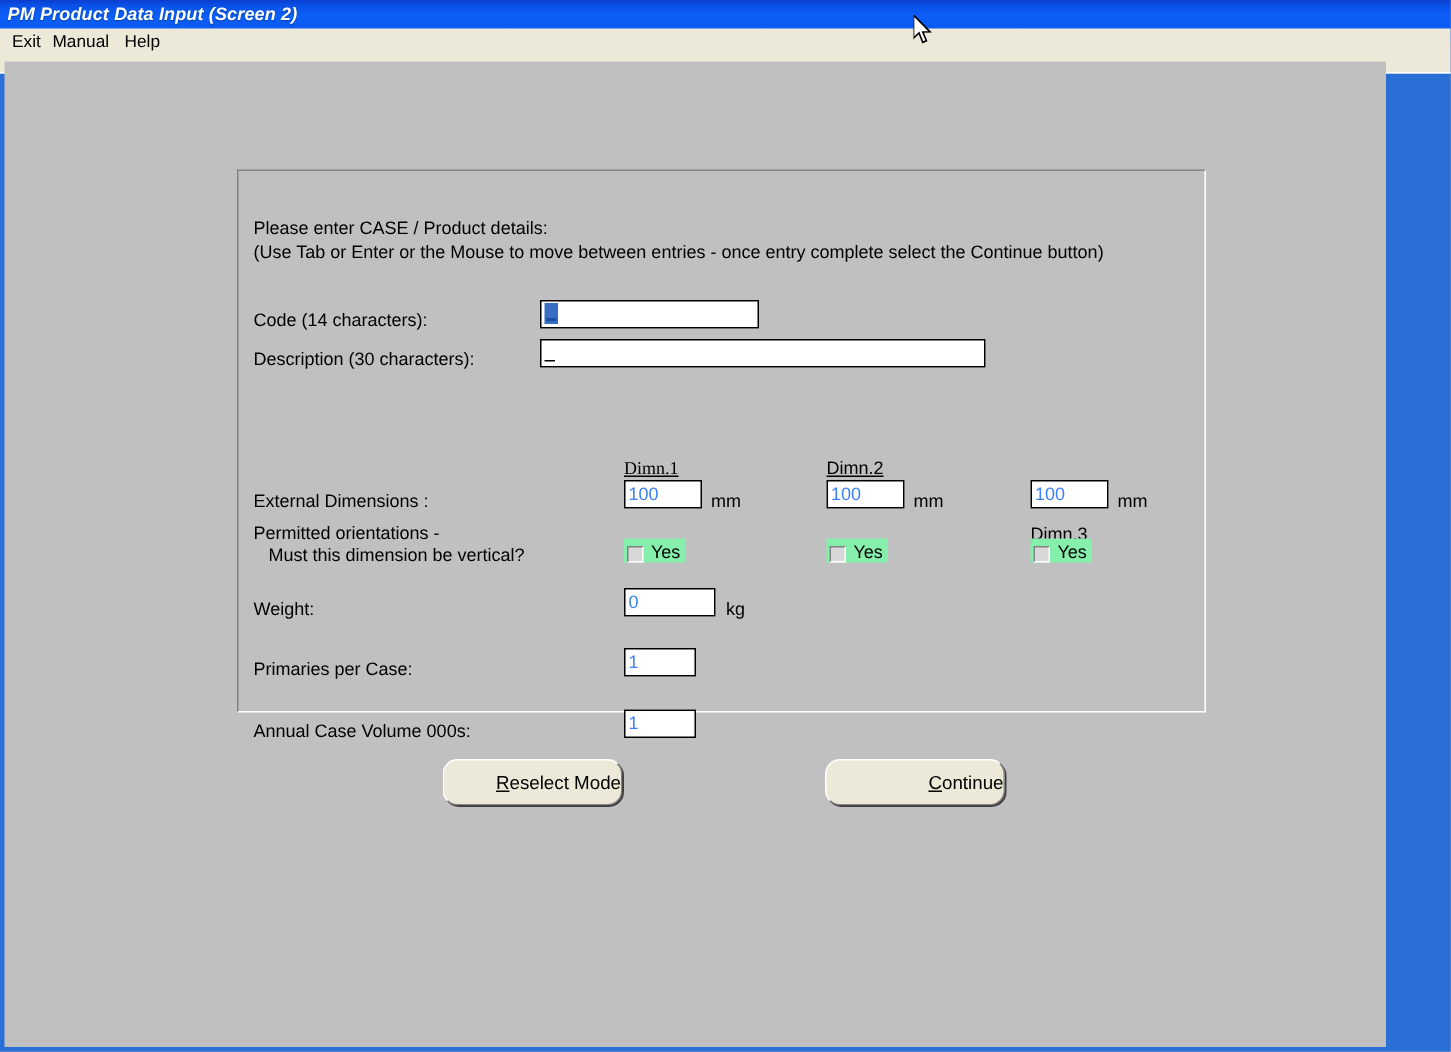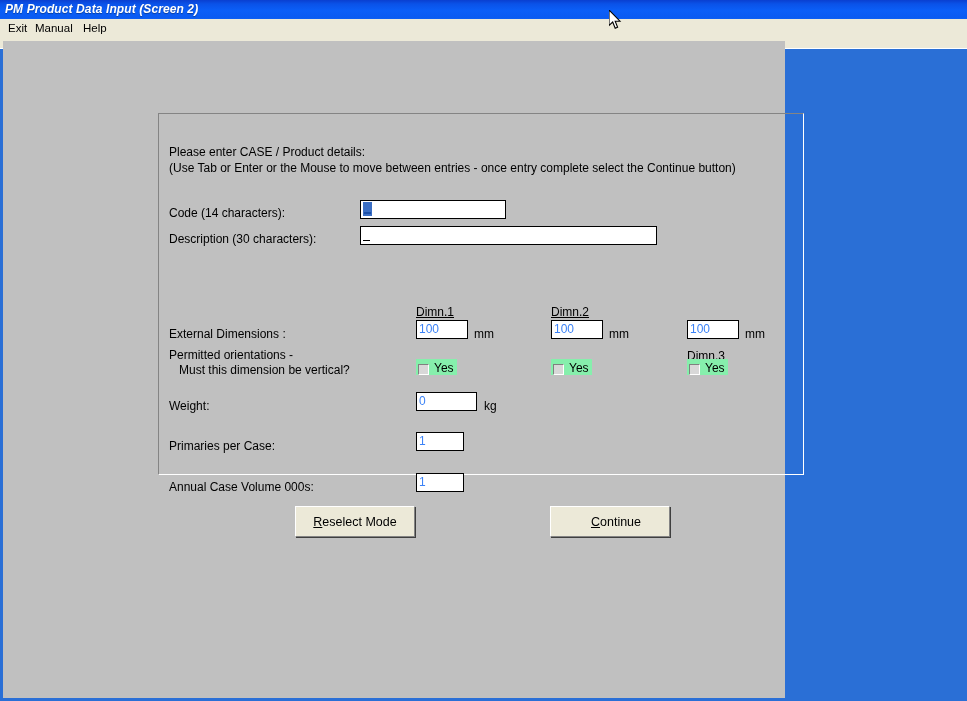--- a/index.html
+++ b/index.html
@@ -67,21 +67,21 @@
     color: #000000;
     white-space: nowrap;
     padding: 0 3px;
     cursor: default;
   }
 
   .client {
     position: absolute;
     left: 3px;
     top: 41px;
-    width: 782px;
+    width: 921px;
     height: 657px;
     background: #c0c0c0;
   }
 
   
   .group-panel {
     position: absolute;
     left: 155px;
     top: 72px;
     width: 646px;
@@ -190,23 +190,24 @@
     border-top: 1px solid #ffffff;
     border-left: 1px solid #ffffff;
     border-right: 1px solid #848484;
     border-bottom: 1px solid #848484;
     box-shadow: 1px 1px 0 0 #3f3f3f;
     box-sizing: border-box;
     font-size: 12.5px;
     color: #000000;
     display: flex;
     align-items: center;
-    justify-content: center;
+    justify-content: flex-end;
     cursor: default;
     font-family: "Liberation Sans", sans-serif;
+    border-radius: 10px;
   }
   .btn .accel {
     text-decoration: underline;
   }
 
   
   .cursor {
     position: absolute;
     pointer-events: none;
     z-index: 50;
@@ -237,21 +238,21 @@
       <div class="lbl" style="left:10px; top:92px;">Code (14 characters):</div>
       <div class="tbox" style="left:201px; top:86px; width:146px; height:19px;">
         <span class="caretsel"></span>
       </div>
 
       <div class="lbl" style="left:10px; top:118px;">Description (30 characters):</div>
       <div class="tbox" style="left:201px; top:112px; width:297px; height:19px;">
         <span class="underscore"></span>
       </div>
 
-      <div class="lbl lbl-underline" style="left:257px; top:191px;">Dimn.1</div>
+      <div class="lbl lbl-underline" style="left:257px; top:191px;font-family:Liberation Serif, serif;">Dimn.1</div>
       <div class="lbl lbl-underline" style="left:392px; top:191px;">Dimn.2</div>
       <div class="lbl lbl-underline" style="left:528px; top:191px;margin-top:44px;">Dimn.3</div>
 
       <div class="lbl" style="left:10px; top:213px;">External Dimensions :</div>
 
       <div class="tbox" style="left:257px; top:206px; width:52px; height:19px;">100</div>
       <div class="lbl" style="left:315px; top:213px;">mm</div>
 
       <div class="tbox" style="left:392px; top:206px; width:52px; height:19px;">100</div>
       <div class="lbl" style="left:450px; top:213px;">mm</div>

